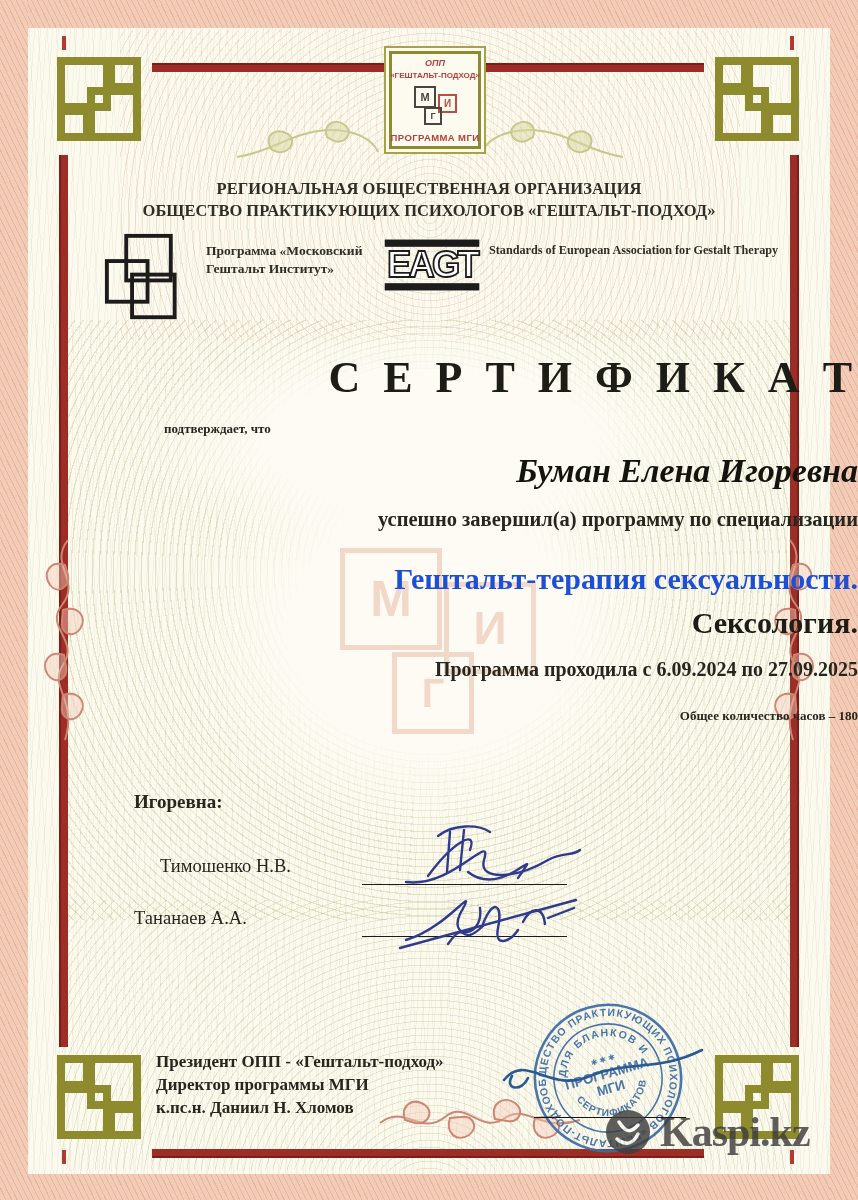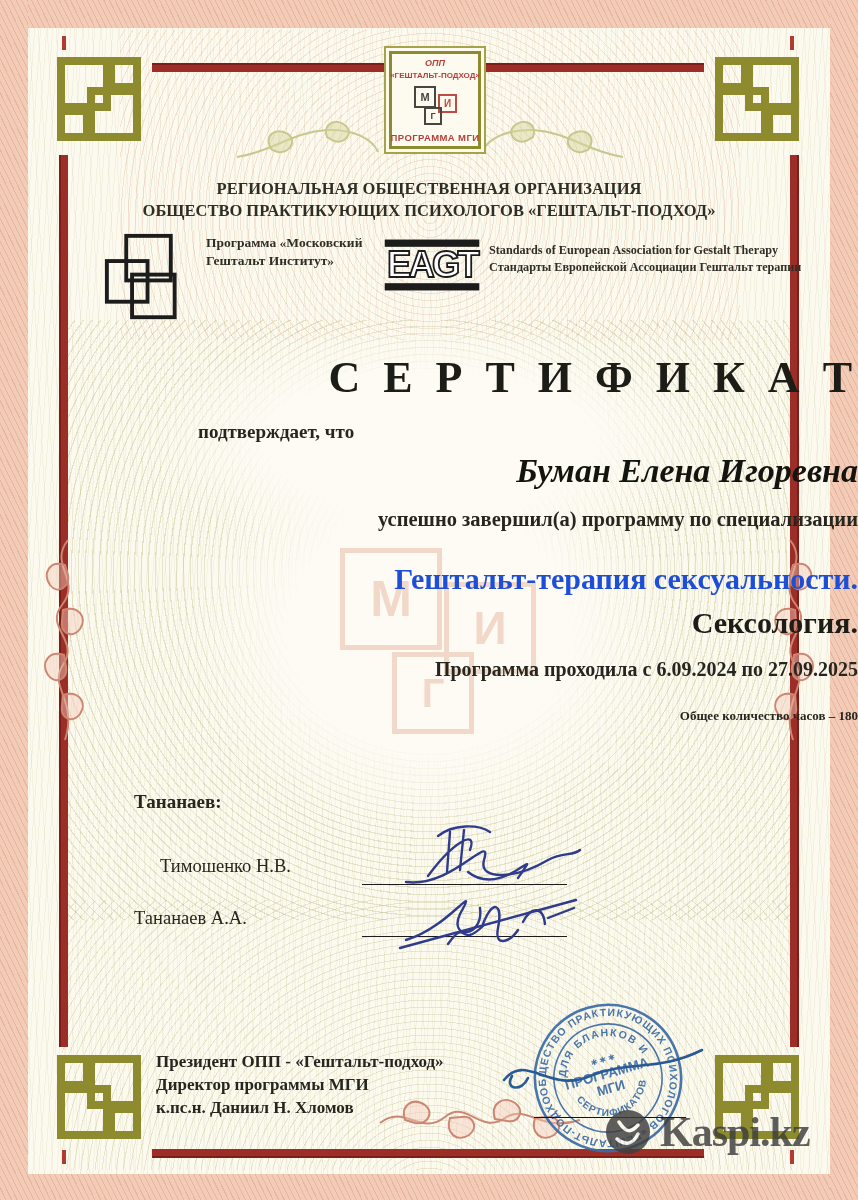--- a/index.html
+++ b/index.html
@@ -59,28 +59,28 @@
   .sq-m{left:2px;top:1px;width:18px;height:18px;border:2px solid #474742;color:#474742;font-size:11px;}
   .sq-i{left:26px;top:9px;width:15px;height:15px;border:2px solid #bf4c44;color:#bf4c44;font-size:10px;}
   .sq-g{left:12px;top:22px;width:14px;height:14px;border:2px solid #474742;color:#474742;font-size:9px;}
   .logo-box .t3{font-family:"Liberation Sans",sans-serif;font-weight:bold;font-size:9.5px;color:#b5413a;letter-spacing:.4px;}
   
   .org-lines{position:absolute;left:0;right:0;top:178px;text-align:center;font-weight:bold;
     font-size:16.5px;line-height:22px;color:#2e2e26;z-index:6;}
   
   .partners{position:absolute;left:0;top:230px;width:858px;height:85px;z-index:6;}
   .sq-logo{position:absolute;left:103px;top:2px;}
-  .mgi-label{position:absolute;left:206px;top:4px;font-weight:bold;font-size:13.5px;line-height:18px;color:#2e2e26;}
+  .mgi-label{position:absolute;left:206px;top:12px;font-weight:bold;font-size:13.5px;line-height:18px;color:#2e2e26;}
   .eagt{position:absolute;left:382px;top:6px;}
   .eagt-label{position:absolute;left:489px;top:12px;font-weight:bold;font-size:12.2px;line-height:17px;color:#2e2e26;white-space:nowrap;}
   
   .abs{position:absolute;z-index:6;}
   .center{left:0;right:0;text-align:right;}
   .cert-title{top:352px;font-size:44px;font-weight:bold;letter-spacing:6px;color:#1d1d18;}
-  .confirms{left:164px;top:421px;font-size:19px;font-weight:bold;margin-left:34px;}
+  .confirms{left:164px;top:421px;font-size:13px;font-weight:bold;}
   .recipient{top:452px;font-size:34px;font-weight:bold;font-style:italic;color:#14140f;}
   .completed{top:508px;font-size:20.5px;font-weight:bold;}
   .spec1{top:562px;font-size:30px;font-weight:bold;color:#1d4ed8;}
   .spec2{top:606px;font-size:30px;font-weight:bold;color:#1d1d18;}
   .period{top:658px;font-size:20px;font-weight:bold;}
   .hours{top:708px;font-size:13px;font-weight:bold;}
   .leaders-label{left:134px;top:791px;font-size:19px;font-weight:bold;}
   .leader-name{left:134px;font-size:18.5px;}
   .sig-line{position:absolute;height:0;border-top:1.5px solid #1c1c1c;width:205px;left:362px;z-index:6;}
   .signatory{left:156px;top:1050px;font-size:17px;font-weight:bold;line-height:23px;z-index:6;}
@@ -237,34 +237,33 @@
     </div>
     <div class="eagt">
       <svg width="100" height="58" viewBox="0 0 110 60">
         <rect x="3" y="2" width="104" height="8" fill="#1c1c1c"></rect>
         <rect x="3" y="50" width="104" height="8" fill="#1c1c1c"></rect>
         <text x="55" y="43" text-anchor="middle" font-family="Liberation Sans, sans-serif" font-size="40" font-weight="bold" letter-spacing="-3" fill="#ffffff" stroke="#1c1c1c" stroke-width="2">EAGT</text>
       </svg>
     </div>
     <div class="eagt-label">
       <div>Standards of  European Association for Gestalt Therapy</div>
-      <div>Стандарты Европейской Ассоциации Гештальт терапии</div>
     </div>
   </div>
 
   <div class="abs center cert-title">С Е Р Т И Ф И К А Т</div>
   <div class="abs confirms">подтверждает, что</div>
   <div class="abs center recipient">Буман Елена Игоревна</div>
   <div class="abs center completed">успешно завершил(а) программу по специализации</div>
   <div class="abs center spec1">Гештальт-терапия сексуальности.</div>
   <div class="abs center spec2">Сексология.</div>
   <div class="abs center period">Программа проходила с 6.09.2024 по 27.09.2025</div>
   <div class="abs center hours">Общее количество часов – 180</div>
 
-  <div class="abs leaders-label">Тананаев:</div>
+  <div class="abs leaders-label">Игоревна:</div>
   <div class="abs leader-name" style="top:856px;margin-left:26px;">Тимошенко Н.В.</div>
   <div class="sig-line" style="top:884px;"></div>
   <div class="abs leader-name" style="top:908px;">Тананаев А.А.</div>
   <div class="sig-line" style="top:936px;"></div>
 
   <div class="sig-svg" style="left:398px;top:812px;">
     <svg width="190" height="80" viewBox="0 0 190 80" fill="none" stroke="#2f3c8e" stroke-width="2.4" stroke-linecap="round">
       <path d="M30,64 C55,30 80,16 72,38 M52,20 L49,60 M66,18 L62,58 M40,24 C55,12 80,12 92,20"></path>
       <path d="M8,70 C55,76 95,18 86,48 C80,70 120,66 150,48 C165,40 175,44 182,38"></path>
       <path d="M70,60 C105,88 148,26 120,66"></path>

